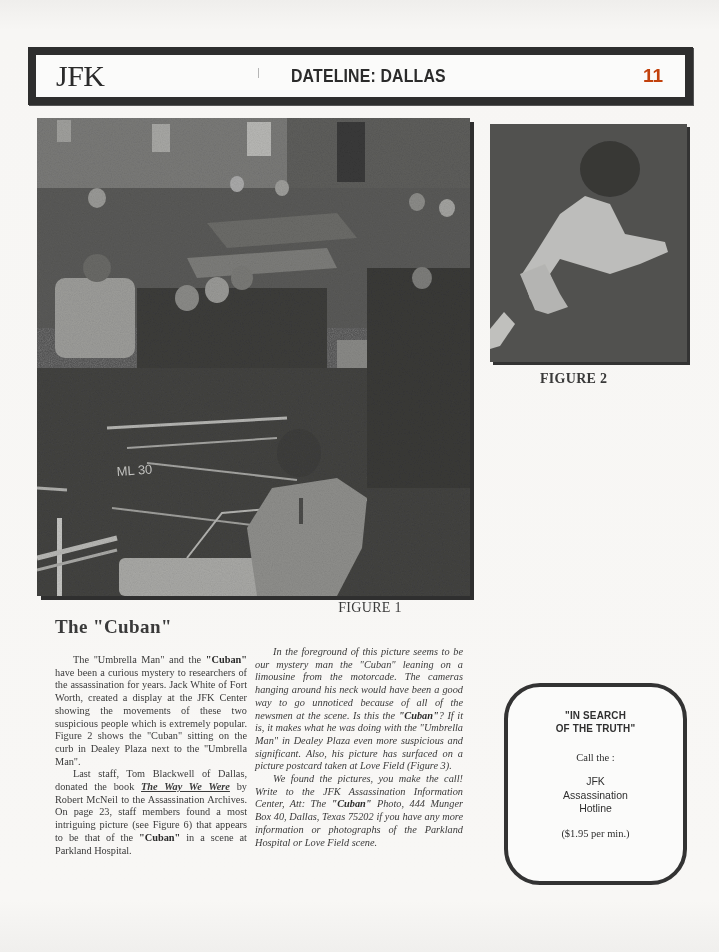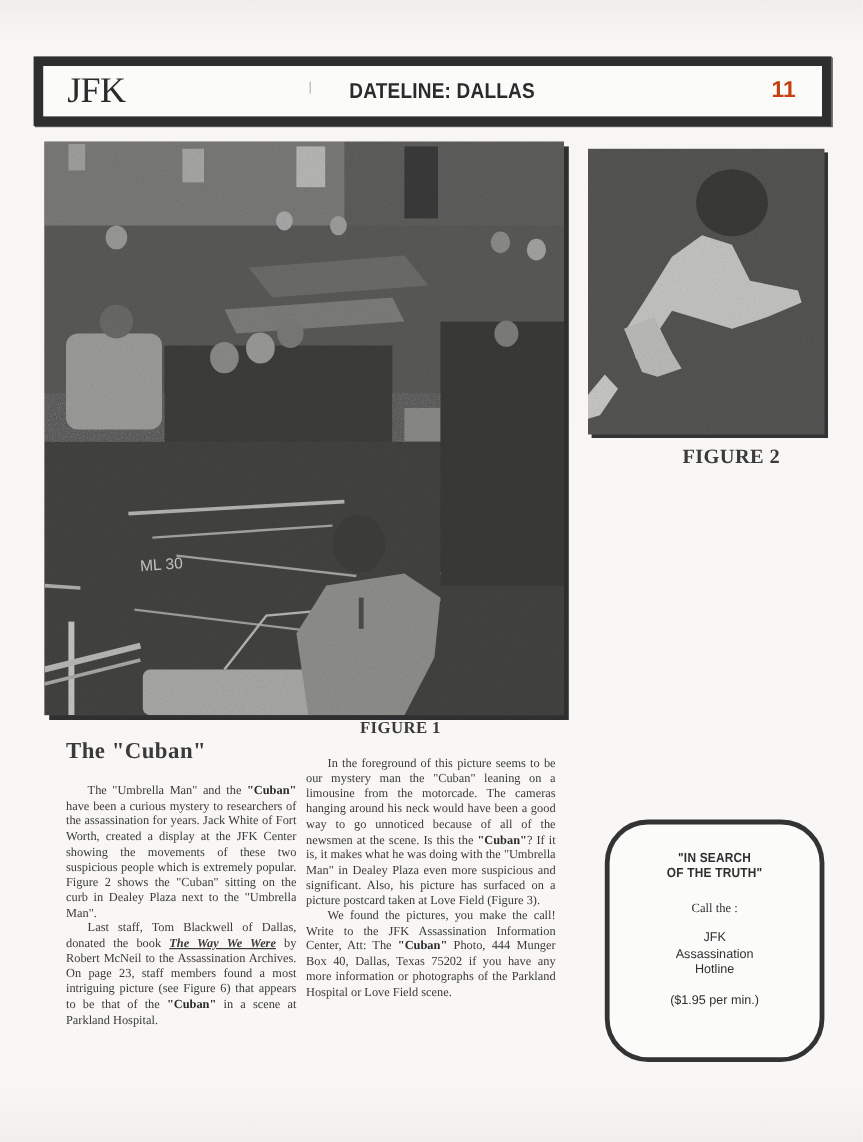--- a/index.html
+++ b/index.html
@@ -37,49 +37,49 @@
   }
 
   
   .fig1 {
     position: absolute; left: 37px; top: 118px; width: 433px; height: 478px;
     background: #4a4a4a; overflow: hidden;
     box-shadow: 4px 4px 0 #2f2f2f;
   }
   .fig1-caption {
     position: absolute; left: 300px; top: 600px; width: 140px;
-    font-family: "Liberation Serif", serif; font-weight: bold; font-size: 14px;
-    color: #3a3a3a; text-align: left; letter-spacing: 0.3px;
+    font-family: "Liberation Serif", serif; font-weight: normal; font-size: 14px;
+    color: #3a3a3a; text-align: center; letter-spacing: 0.3px;
   }
 
   
   .fig2 {
     position: absolute; left: 490px; top: 124px; width: 197px; height: 238px;
     background: #4d4d4d; overflow: hidden;
     box-shadow: 3px 3px 0 #333;
   }
   .fig2-caption {
     position: absolute; left: 540px; top: 371px; width: 110px;
-    font-family: "Liberation Serif", serif; font-weight: bold; font-size: 17px;
-    color: #3a3a3a; text-align: right; letter-spacing: 0.3px;
+    font-family: "Liberation Serif", serif; font-weight: bold; font-size: 14px;
+    color: #3a3a3a; text-align: left; letter-spacing: 0.3px;
   }
 
   
   .article-title {
     position: absolute; left: 55px; top: 616px;
     font-family: "Liberation Serif", serif; font-weight: bold; font-size: 19px;
     color: #3a3a3a; letter-spacing: 0.4px;
   }
   .col {
     position: absolute; top: 654px;
     font-family: "Liberation Serif", serif; font-size: 10.3px; line-height: 12.7px;
     color: #3a3a3a; text-align: justify;
   }
   .col.left { left: 55px; width: 192px; }
-  .col.mid { left: 255px; width: 208px; top: 631px; }
+  .col.mid { left: 255px; width: 208px; top: 646px; font-style: italic; }
   .col p { margin: 0; text-indent: 18px; }
   .col b { font-weight: bold; color: #2a2a2a; }
   .col .book { font-weight: bold; font-style: italic; text-decoration: underline; }
 
   
   .hotline {
     position: absolute; left: 504px; top: 683px; width: 175px; height: 194px;
     border: 4px solid #333; border-radius: 36px; background: #fbfbfa;
     text-align: center; color: #2f2f2f;
   }
@@ -92,21 +92,21 @@
     margin-top: 17px; font-family: "Liberation Serif", serif; font-size: 10.5px;
   }
   .hotline .h-name {
     margin-top: 12px; font-family: "Liberation Sans", sans-serif; font-size: 10.5px;
     line-height: 13.5px;
   }
   .hotline .h-phone {
     margin-top: 12px; font-family: "Liberation Serif", serif; font-weight: bold; font-size: 13.5px;
   }
   .hotline .h-price {
-    margin-top: 12px; font-family: Liberation Sans, sans-serif; font-size: 10.5px;
+    margin-top: 12px; font-family: Liberation Serif, serif; font-size: 10.5px;
   }
   .stray-mark {
     position: absolute; left: 258px; top: 68px; width: 1px; height: 10px; background: #888; opacity: 0.6;
   }
 </style>
 </head>
 <body>
 
 <div class="page-shade"></div>
 

